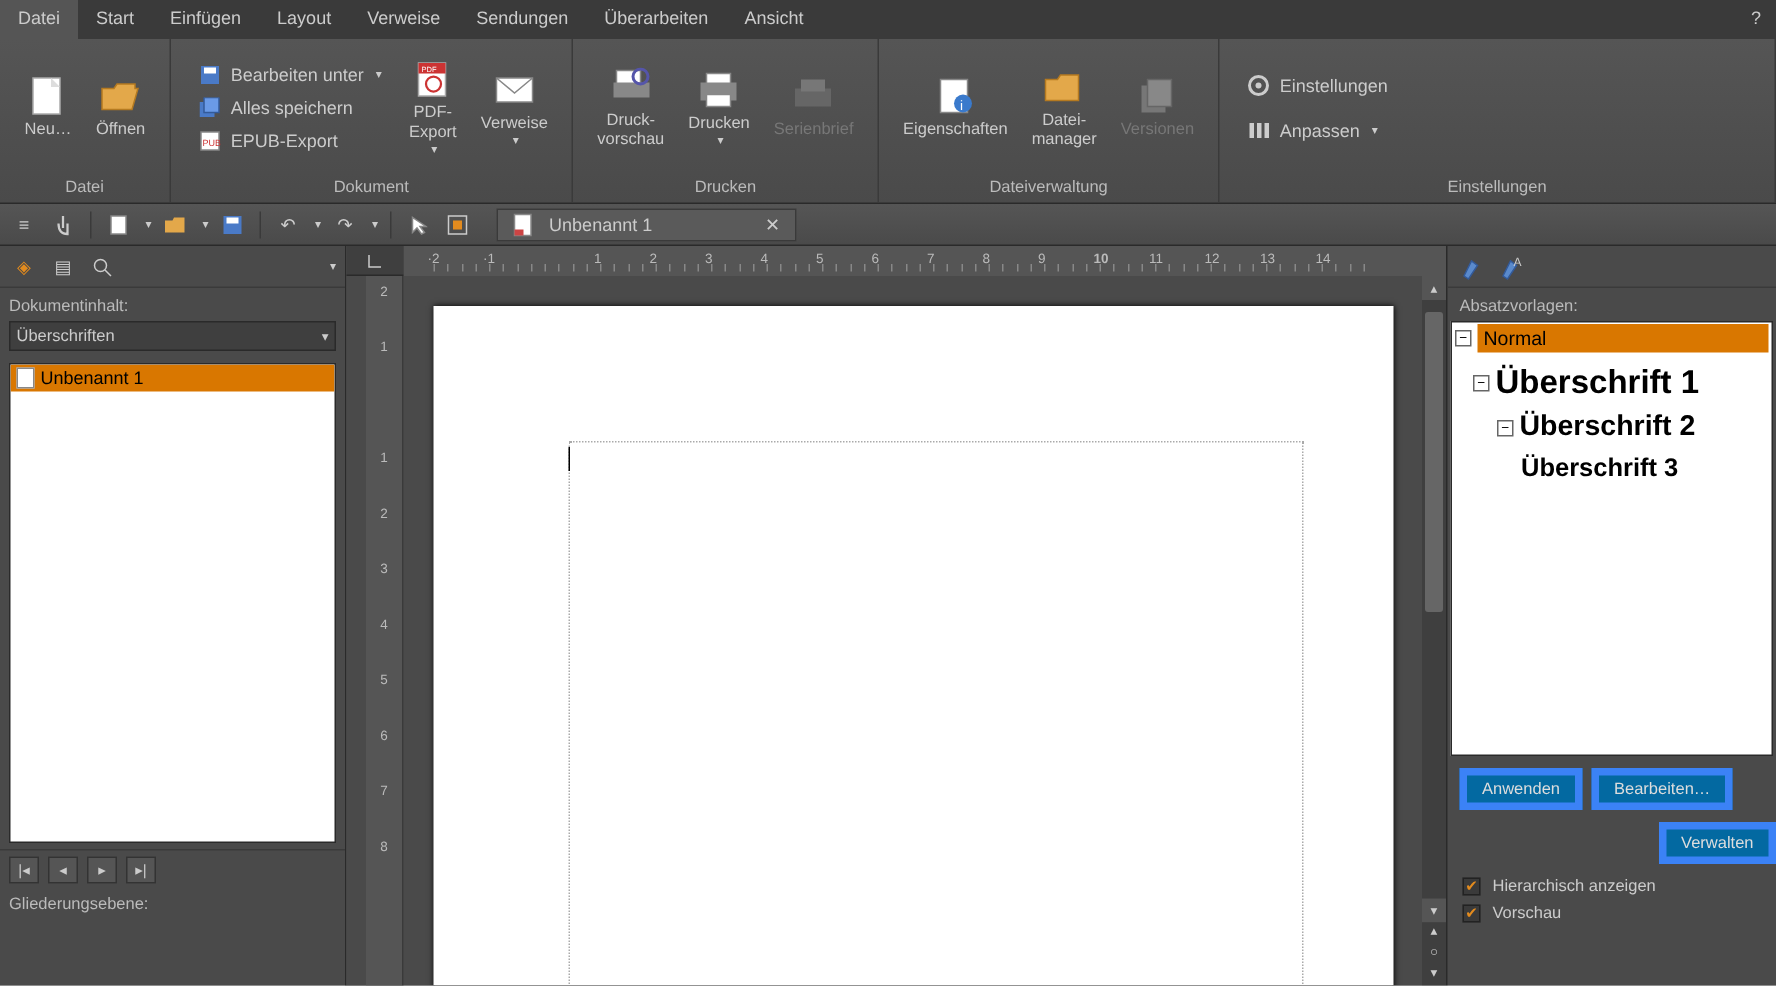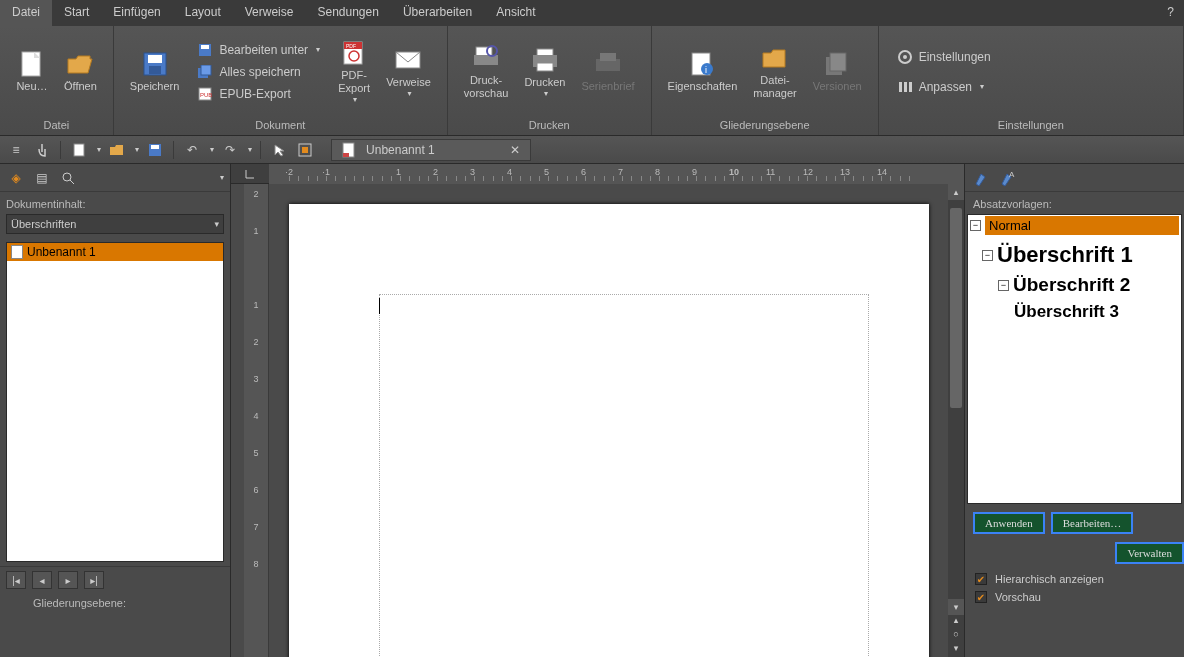--- a/index.html
+++ b/index.html
@@ -40,21 +40,21 @@
 .left { width: 231px; background: #4a4a4a; border-right: 1px solid #2a2a2a; display: flex; flex-direction: column; }
 .left-top { height: 28px; display: flex; align-items: center; gap: 6px; padding: 0 6px; border-bottom: 1px solid #3a3a3a; }
 .left-label { padding: 6px 6px 4px; font-size: 11px; color: #bbb; }
 .left-combo { margin: 0 6px 4px; height: 20px; background: #3f3f3f; border: 1px solid #2a2a2a; display: flex; align-items: center; padding: 0 4px; font-size: 11px; }
 .left-combo .dd { margin-left: auto; font-size: 9px; }
 .left-tree { margin: 4px 6px; background: #fff; height: 320px; border: 1px solid #2a2a2a; overflow: hidden; }
 .tree-item { background: #d97700; color: #000; display: flex; align-items: center; padding: 2px 4px; font-size: 12px; gap: 4px; }
 .tree-item .doc-ic { width: 12px; height: 14px; background: #fff; border: 1px solid #888; }
 .left-nav { display: flex; gap: 6px; padding: 4px 6px; border-top: 1px solid #3a3a3a; }
 .nav-btn { width: 20px; height: 18px; background: #555; border: 1px solid #333; display: flex; align-items: center; justify-content: center; font-size: 10px; }
-.left-label2 { padding: 4px 6px 0; font-size: 11px; color: #bbb; margin-left: 27px; }
+.left-label2 { padding: 4px 6px 0; font-size: 11px; color: #bbb; }
 
 
 .center { flex: 1; display: flex; background: #4a4a4a; position: relative; }
 .vruler-gutter { width: 38px; background: #4a4a4a; border-right: 1px solid #3a3a3a; position: relative; }
 .ruler-corner { position: absolute; top: 0; left: 0; width: 38px; height: 20px; background: #3f3f3f; border-bottom: 1px solid #2a2a2a; display:flex; align-items:center; justify-content:center; }
 .vruler { position: absolute; top: 20px; bottom: 0; right: 0; width: 24px; background: #555; }
 .vruler .tick { position: absolute; width: 100%; text-align: center; font-size: 9px; color: #bbb; }
 .doc-area { flex: 1; position: relative; overflow: hidden; }
 .hruler { height: 20px; background: #555; position: relative; overflow: hidden; }
 .hruler .tick { position: absolute; top: 3px; font-size: 9px; color: #bbb; }
@@ -78,21 +78,21 @@
 .st-row { display: flex; align-items: center; }
 .st-toggle { width: 11px; height: 11px; border: 1px solid #666; display: inline-flex; align-items: center; justify-content: center; font-size: 9px; margin-right: 4px; background: #fff; font-family: sans-serif; line-height: 1; }
 .st-normal { background: #d97700; padding: 2px 4px; font-size: 13px; }
 .st-h1 { font-size: 22px; font-weight: bold; }
 .st-h2 { font-size: 19px; font-weight: bold; }
 .st-h3 { font-size: 17px; font-weight: bold; }
 .indent1 { padding-left: 14px; }
 .indent2 { padding-left: 30px; }
 .indent3 { padding-left: 46px; }
 .right-btns { display: flex; gap: 6px; padding: 8px; }
-.btn { background: #14532d; border: 2px solid #3b82f6; padding: 3px 10px; font-size: 11px; color: #ddd; font-family: Liberation Serif, serif; }
+.btn { background: #0369a1; border: 5px solid #3b82f6; padding: 3px 10px; font-size: 11px; color: #ddd; }
 .right-btns2 { display: flex; justify-content: flex-end; padding: 0 0 6px 0; }
 .chk-row { display: flex; align-items: center; gap: 8px; padding: 3px 10px; font-size: 11px; }
 .chk { width: 12px; height: 12px; background: #3a3a3a; border: 1px solid #222; display: inline-flex; align-items: center; justify-content: center; color: #e38b1e; font-size: 10px; }
 
 svg { display: block; }
 </style>
 </head>
 <body>
 
 <div class="menubar">
@@ -127,30 +127,20 @@
             </svg>
           </span>
         <span class="lb">Öffnen</span>
       </div>
     </div>
     <div class="ribbon-group-label">Datei</div>
   </div>
 
   <div class="ribbon-group">
     <div class="ribbon-group-body">
-      <div class="rbtn">
-        <span class="ic">
-            <svg width="26" height="26">
-              <rect x="2" y="2" width="22" height="22" fill="#4a7ac7" stroke="#2a528f"></rect>
-              <rect x="6" y="4" width="14" height="8" fill="#fff"></rect>
-              <rect x="7" y="15" width="12" height="8" fill="#335a99"></rect>
-            </svg>
-          </span>
-        <span class="lb">Speichern</span>
-      </div>
       <div class="rstack">
         <div class="rrow">
             <span class="sic">
               <svg width="14" height="14">
                 <rect x="1" y="1" width="12" height="12" fill="#4a7ac7"></rect>
                 <rect x="3" y="2" width="8" height="4" fill="#fff"></rect>
               </svg>
             </span>
             <span>Bearbeiten unter</span>
             <span class="chev">▾</span>
@@ -262,21 +252,21 @@
       <div class="rbtn dim">
         <span class="ic">
             <svg width="26" height="26">
               <rect x="2" y="6" width="16" height="18" fill="#777"></rect>
               <rect x="6" y="2" width="16" height="18" fill="#888" stroke="#666"></rect>
             </svg>
           </span>
         <span class="lb">Versionen</span>
       </div>
     </div>
-    <div class="ribbon-group-label">Gliederungsebene</div>
+    <div class="ribbon-group-label">Dateiverwaltung</div>
   </div>
 
   <div class="ribbon-group" style="flex:1">
     <div class="ribbon-group-body">
       <div class="rstack" style="gap:10px">
         <div class="rrow">
             <span class="sic">
               <svg width="16" height="16">
                 <circle cx="8" cy="8" r="6" fill="none" stroke="#ccc" stroke-width="2"></circle>
                 <circle cx="8" cy="8" r="2" fill="#ccc"></circle>

